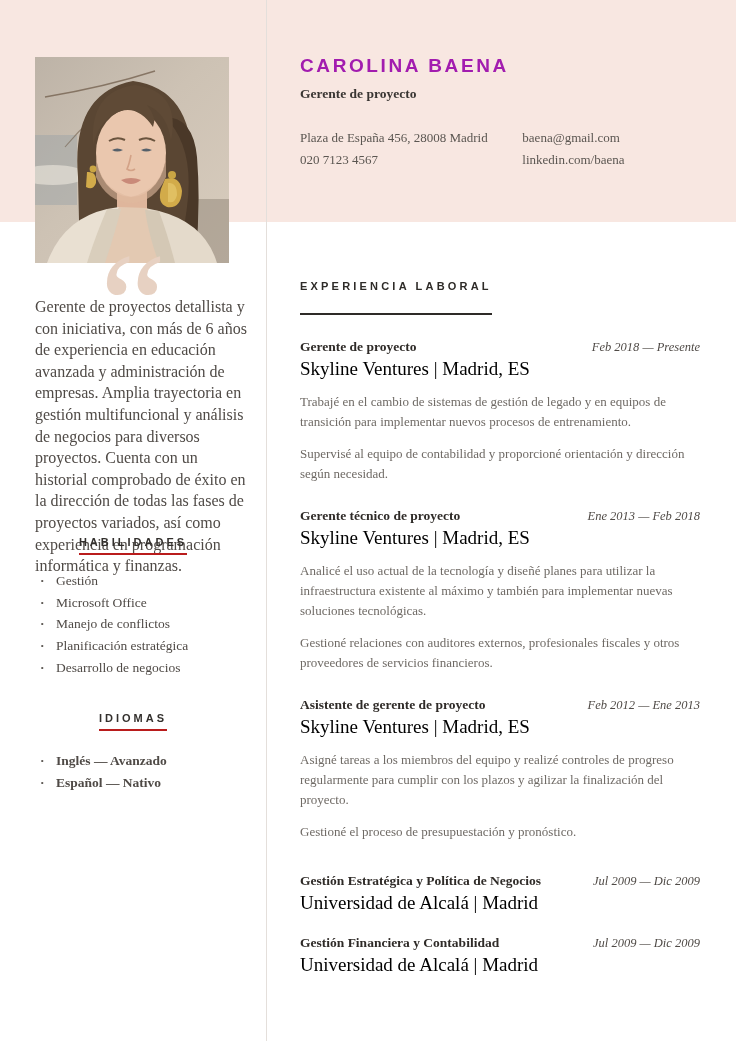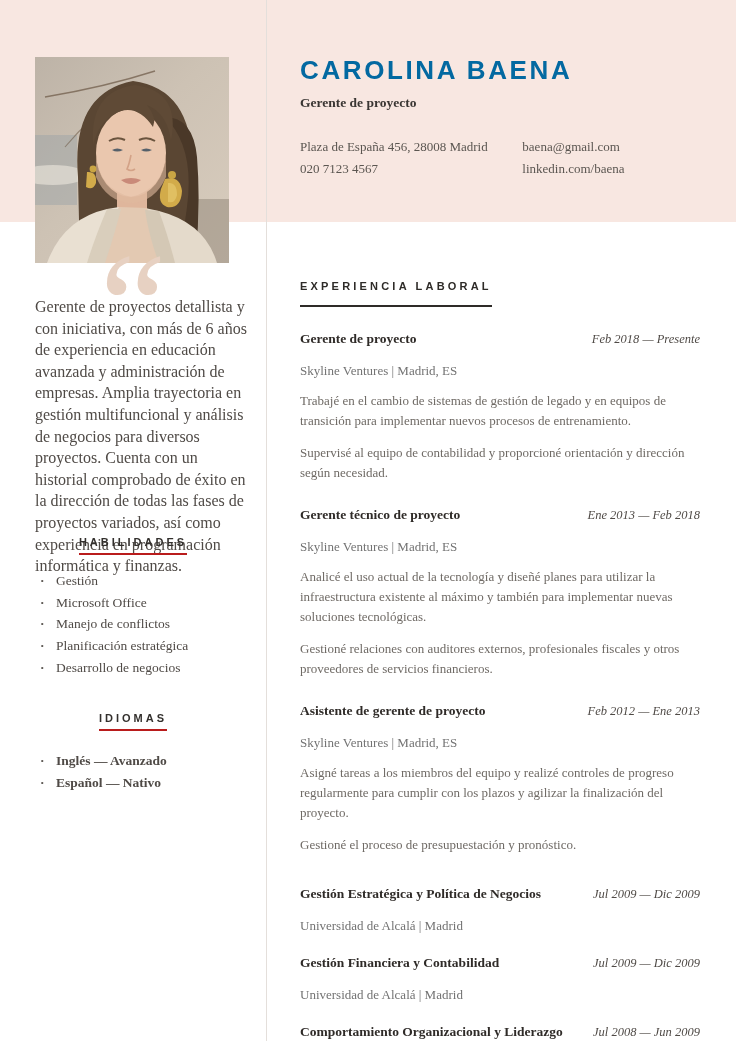--- a/index.html
+++ b/index.html
@@ -36,39 +36,39 @@
   .side-list.skills-l { top:570px; }
   .side-list.langs-l  { top:750px;font-weight:bold; }
   .side-list li {
     font-size:13.5px; line-height:21.7px; color:#4f4a46; padding-left:16px; position:relative;
   }
   .side-list li::before { content:"·"; position:absolute; left:0; top:0; color:#5a5550; font-weight:bold; }
 
   
   .main-header { position:absolute; left:300px; top:55px; width:400px; }
   .name {
-    font-family:"Liberation Sans", sans-serif; font-size:26px; font-weight:bold;
-    letter-spacing:2.6px; color:#0369a1;
+    font-family:"Liberation Sans", sans-serif; font-size:19px; font-weight:bold;
+    letter-spacing:2.6px; color:#a21caf;
   }
   .role { margin-top:9px; font-size:13.5px; font-weight:bold; color:#3a3633; }
   .contact { display:flex; margin-top:25px; }
   .contact-col { width:211px; font-size:13px; line-height:22px; color:#5b5651; }
   .contact-col.c2 { width:189px;margin-left:24px; }
 
   .main-body { position:absolute; left:300px; top:276px; width:400px; }
   .section-heading span {
     display:inline-block; font-family:"Liberation Sans", sans-serif;
     font-size:11px; font-weight:bold; letter-spacing:3.2px; color:#2e2b28;
-    border-bottom:2px solid #2e2b28; padding-bottom:13px;
+    border-bottom:2px solid #2e2b28; padding-bottom:21px;
   }
   .job { margin-top:24px; }
   .entry-head { display:flex; justify-content:space-between; align-items:baseline; }
   .entry-title { font-size:13.5px; font-weight:bold; color:#2f2b28; }
   .entry-dates { font-size:12.5px; font-style:italic; color:#4f4a46; white-space:nowrap; }
-  .entry-sub { margin-top:16px; font-size:13px; color:#737373; }
+  .entry-sub { margin-top:3px; font-size:19px; color:#000000; }
   .job-para { margin-top:12px; font-size:13px; line-height:20px; color:#6f6a65; }
   .edu-section { margin-top:31px; }
   .edu { margin-top:21px; }
 </style>
 </head>
 <body>
 
 <div class="page">
   <div class="pink-band"></div>
   <div class="divider"></div>
@@ -208,22 +208,15 @@
       </article>
 
       <article class="edu">
         <div class="entry-head">
           <span class="entry-title">Gestión Financiera y Contabilidad</span>
           <span class="entry-dates">Jul 2009 — Dic 2009</span>
         </div>
         <div class="entry-sub">Universidad de Alcalá | Madrid</div>
       </article>
 
-      <article class="edu">
-        <div class="entry-head">
-          <span class="entry-title">Comportamiento Organizacional y Liderazgo</span>
-          <span class="entry-dates">Jul 2008 — Jun 2009</span>
-        </div>
-        <div class="entry-sub">Universidad Complutense | Madrid</div>
-      </article>
     </section>
   </main>
 </div>
 
 </body></html>

